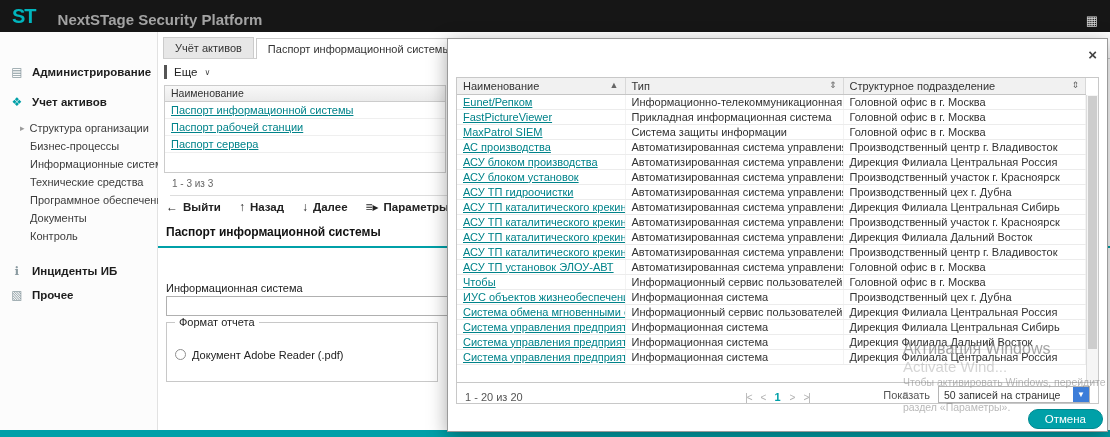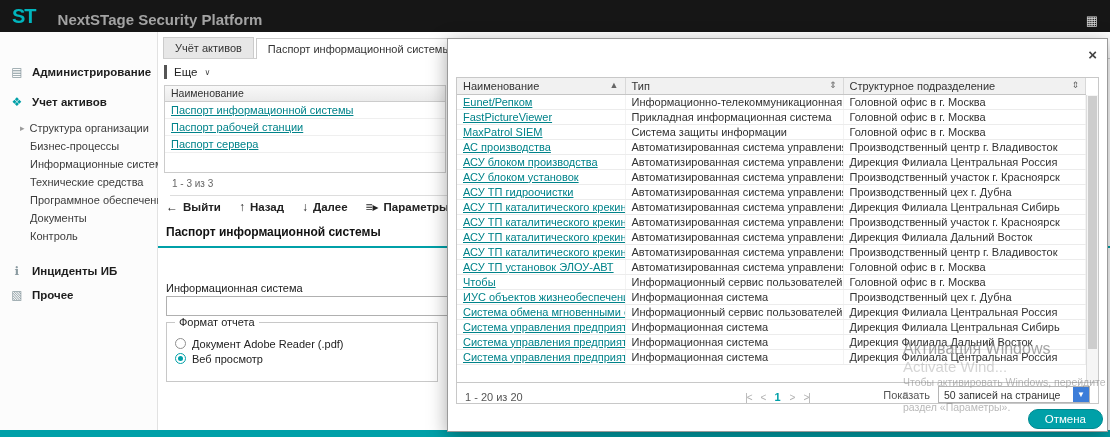--- a/index.html
+++ b/index.html
@@ -59,21 +59,21 @@
   .ticon { font-weight:normal; font-size:12px; color:#222; }
 
   .section-title { position:absolute; top:193px; left:8px; font-weight:bold; font-size:12px; color:#111; }
   .teal-rule { position:absolute; top:214px; left:0; right:0; height:2px; background:var(--accent); }
 
   .field-label { position:absolute; top:250px; left:8px; font-size:11px; color:#222; }
   .field-input { position:absolute; top:264px; left:8px; width:285px; height:20px;
                  border:1px solid #b0b0b0; background:#fff; padding:0 4px; font:inherit; }
 
   .format-box { position:absolute; top:290px; left:8px; width:272px; height:60px;
-                border:1px solid #c8c8c8; padding:13px 8px 2px; }
+                border:1px solid #c8c8c8; padding:24px 8px 2px; }
   .legend { position:absolute; top:-7px; left:8px; background:#fff; padding:0 4px; font-size:11px; color:#222; }
   .opt { display:flex; align-items:center; gap:6px; height:15px; cursor:pointer; font-size:11px; color:#222; }
   .radio { width:11px; height:11px; border-radius:50%; border:1px solid #8f8f8f; background:#fff;
            position:relative; flex:0 0 11px; }
   .radio.sel { border-color:var(--accent); }
   .radio.sel::after { content:""; position:absolute; inset:2px; border-radius:50%; background:var(--accent); }
 
   
   .modal { position:absolute; left:447px; top:38px; width:661px; height:394px; background:#fff;
            border:1px solid #9a9a9a; box-shadow:0 5px 18px rgba(0,0,0,.35); z-index:10; }
@@ -222,24 +222,20 @@
   <div class="teal-rule"></div>
 
   <div class="field-label">Информационная система</div>
   <input class="field-input" style="">
 
   <div class="format-box">
     <span class="legend">Формат отчета</span>
     <label class="opt">
       <span class="radio"></span>
       <span>Документ Adobe Reader (.pdf)</span>
-    </label>
-    <label class="opt">
-      <span class="radio sel"></span>
-      <span>Веб просмотр</span>
     </label>
   </div>
 </div>
 
 <div class="modal">
   <div class="modal-header">
     <span class="modal-close">×</span>
   </div>
 
   <div class="mtable-wrap">

